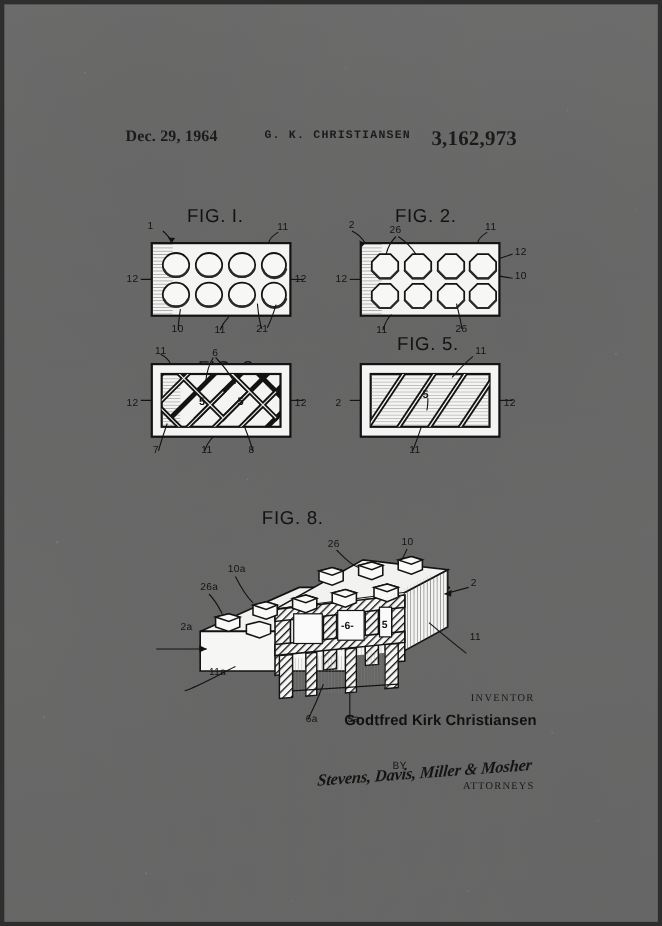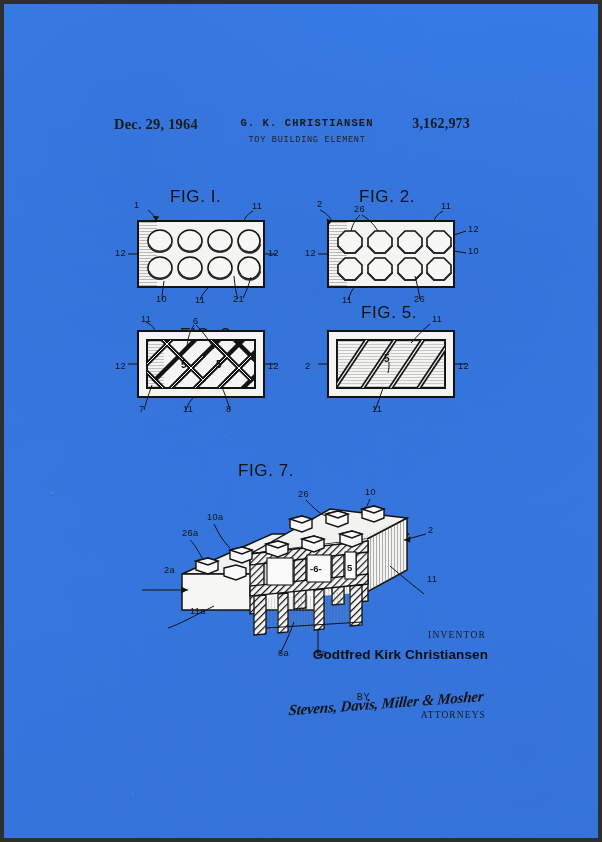--- a/index.html
+++ b/index.html
@@ -13,21 +13,21 @@
     overflow: hidden;
     font-family: "Liberation Sans", sans-serif;
   }
 
   #page {
     position: relative;
     width: 602px;
     height: 842px;
     box-sizing: border-box;
     border: 4px solid #2e2e2e;
-    background: #3b82f6;
+    background: #737373;
     overflow: hidden;
   }
 
   
   #paper-texture {
     position: absolute;
     inset: 0;
     pointer-events: none;
     background:
       radial-gradient(ellipse at 22% 18%, rgba(160,160,158,0.13) 0%, rgba(255,255,255,0) 48%),
@@ -60,21 +60,21 @@
     font-weight: bold;
     font-size: 14.5px;
     letter-spacing: 0.2px;
     color: #1b1b1b;
   }
   .hdr-number {
     position: absolute;
     right: 128px; top: 0;
     font-family: "Liberation Serif", serif;
     font-weight: bold;
-    font-size: 14px;
+    font-size: 19px;
     letter-spacing: 0.2px;
     color: #1b1b1b;
   }
   .hdr-center {
     position: absolute;
     left: 0; right: 0;
     top: 1px;
     text-align: center;
     padding-left: 12px;
   }
@@ -204,21 +204,20 @@
         <circle cx="262" cy="815" r="0.6"></circle>
       <circle cx="36" cy="648" r="0.8"></circle>
         <circle cx="575" cy="186" r="0.6"></circle>
     </g>
   </svg>
 
   <div id="header">
     <div class="hdr-date">Dec. 29, 1964</div>
     <div class="hdr-center">
       <div class="hdr-inventor">G. K. CHRISTIANSEN</div>
-      <div class="hdr-title">TOY BUILDING ELEMENT</div>
     </div>
     <div class="hdr-number">3,162,973</div>
   </div>
 
   <div id="figures">
 
     <div class="fig-caption" style="left:166px; top:183px;">FIG. I.</div>
 
     <svg class="fig-svg" style="left:118px; top:200px;" width="170" height="100" viewBox="0 0 170 100">
       <defs>
@@ -443,21 +442,21 @@
         <path d="M76,56 C77,52 77,49 77,45"></path>
       </g>
       <text x="72" y="45" font-family="Liberation Sans, sans-serif" font-size="10" font-weight="bold" fill="#131313">5</text>
     </svg>
 
     <div class="ref" style="left:428px; top:310px;">11</div>
     <div class="ref" style="left:301px; top:357px;">2</div>
     <div class="ref" style="left:454px; top:357px;">12</div>
     <div class="ref" style="left:368px; top:400px;">11</div>
 
-    <div class="fig-caption" style="left:234px; top:457px;">FIG. 7.</div>
+    <div class="fig-caption" style="left:234px; top:457px;">FIG. 8.</div>
 
     <svg class="fig-svg" style="left:150px; top:478px;" width="320" height="160" viewBox="0 0 320 160">
       <defs>
 
         <pattern id="hatch4" width="5" height="5" patternUnits="userSpaceOnUse" patternTransform="rotate(45)">
           <rect width="5" height="5" fill="#f6f6f5"></rect>
           <line x1="0" y1="0" x2="0" y2="5" stroke="#131313" stroke-width="2.4"></line>
         </pattern>
 
         <pattern id="vshade4" width="3" height="3" patternUnits="userSpaceOnUse">

